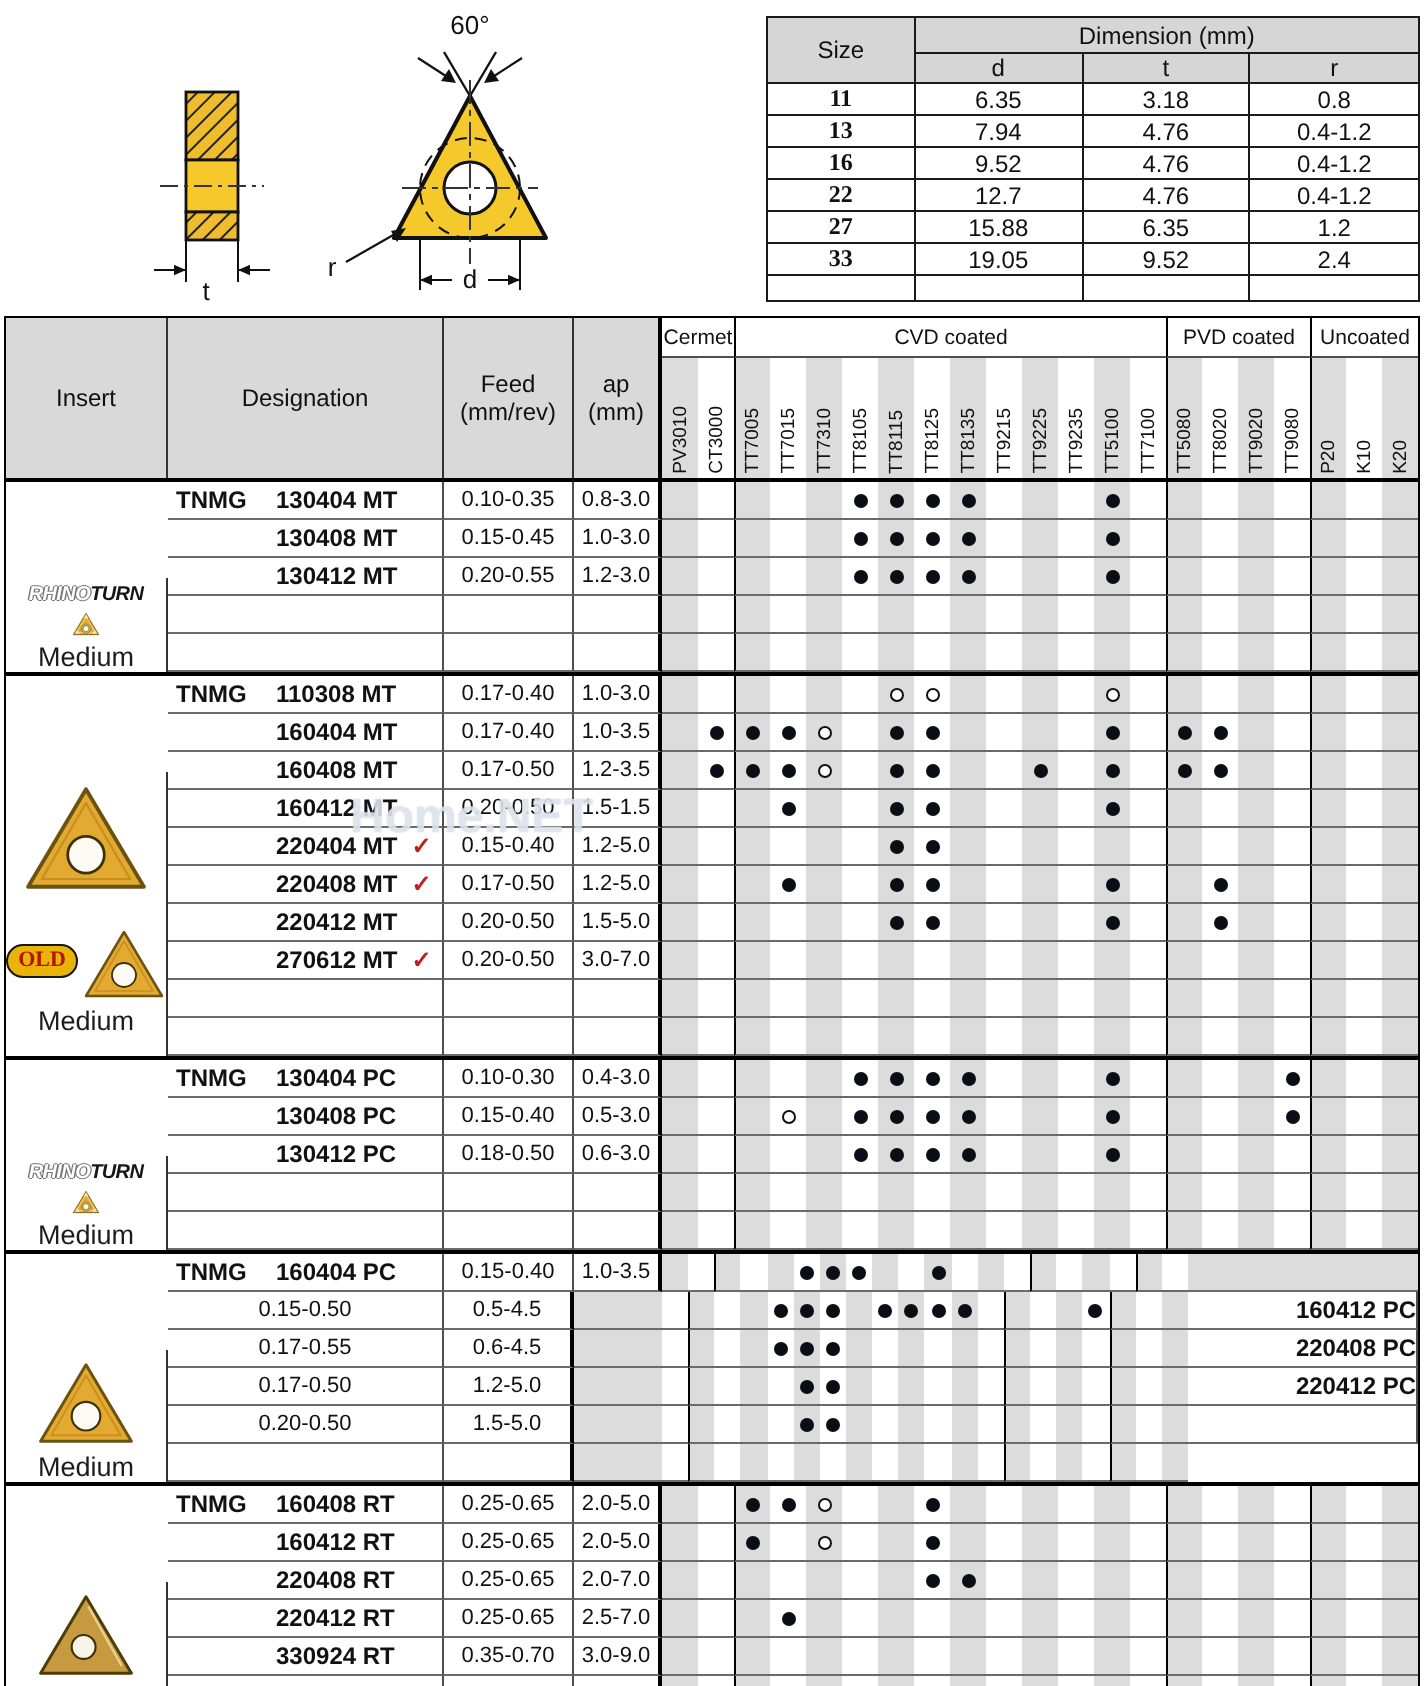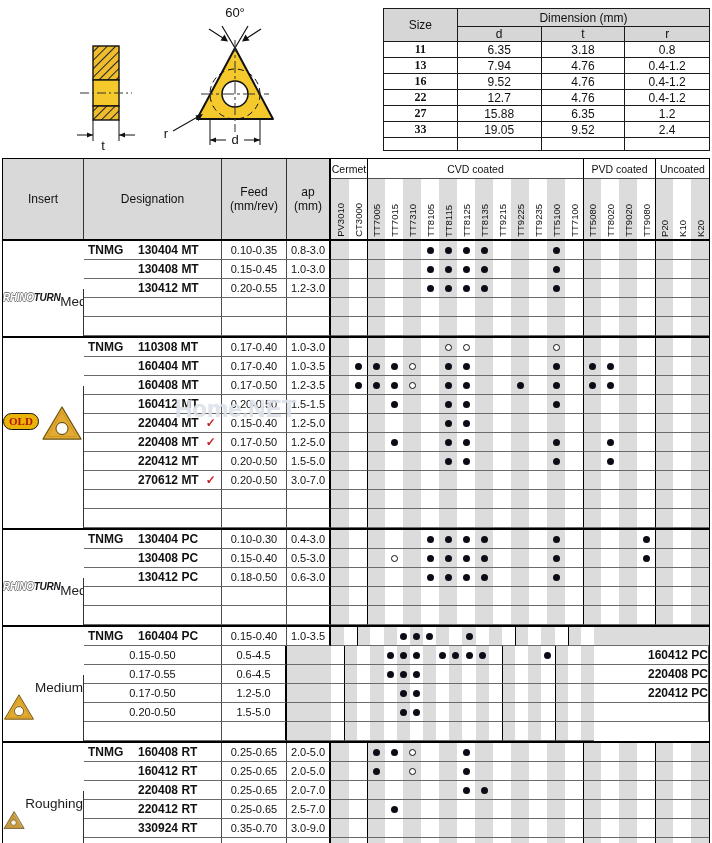--- a/index.html
+++ b/index.html
@@ -26,21 +26,21 @@
   .lhead { grid-row:1/3; background:#d9d9d9; border-right:1px solid #333; display:flex; flex-direction:column; align-items:center; justify-content:center; font-size:12px; line-height:1.2; text-align:center; }
   .lhead.thick { border-right:2px solid #000; }
   .ghead { grid-row:1; border-bottom:1px solid #4f4f4f; display:flex; align-items:center; justify-content:center; font-size:10.5px; white-space:nowrap; overflow:visible; background:#fff; }
   .glabel { grid-row:2; display:flex; align-items:flex-end; justify-content:center; padding-bottom:2px; overflow:hidden; }
   .glabel span { writing-mode:vertical-rl; transform:rotate(180deg); font-size:9.5px; white-space:nowrap; }
   .shade { background:#dcdcdc; }
   .bL { border-left:1.6px solid #000; }
 
   .block { grid-auto-rows:19px; }
   .block + .block { border-top:2px solid #000; }
-  .icell { grid-column:1; border-right:1px solid #333; display:flex; align-items:flex-start; padding-top:2px; overflow:hidden; background:#fff;margin-top:48px; }
+  .icell { grid-column:1; border-right:1px solid #333; display:flex; flex-direction:column; align-items:center; padding-top:2px; overflow:hidden; background:#fff;margin-top:48px; }
   .des, .feed, .apv, .g { border-bottom:1px solid #6a6a6a; }
   .des { border-right:1px solid #4f4f4f; display:flex; align-items:center; padding-left:4px; font-weight:bold; font-size:12px; white-space:nowrap; }
   .des .prefix { width:50px; }
   .des .chk { color:#c41f1f; margin-left:7px; font-size:12px; font-weight:bold; }
   .feed { border-right:1px solid #4f4f4f; display:flex; align-items:center; justify-content:center; font-size:11px; }
   .apv { border-right:2px solid #000; display:flex; align-items:center; justify-content:center; font-size:11px; }
   .g { display:flex; align-items:center; justify-content:center; }
   .dot { width:7px; height:7px; border-radius:50%; flex:0 0 auto; }
   .dot.filled { background:#0c0c16; }
   .dot.open { background:#fff; border:1.4px solid #101010; }

